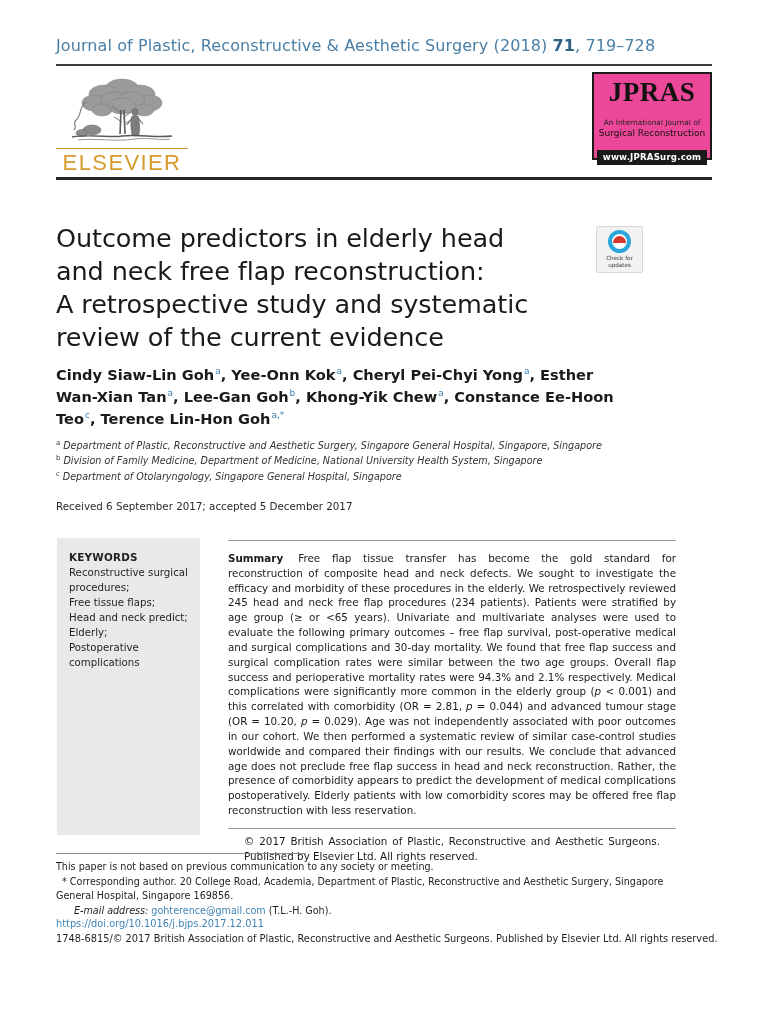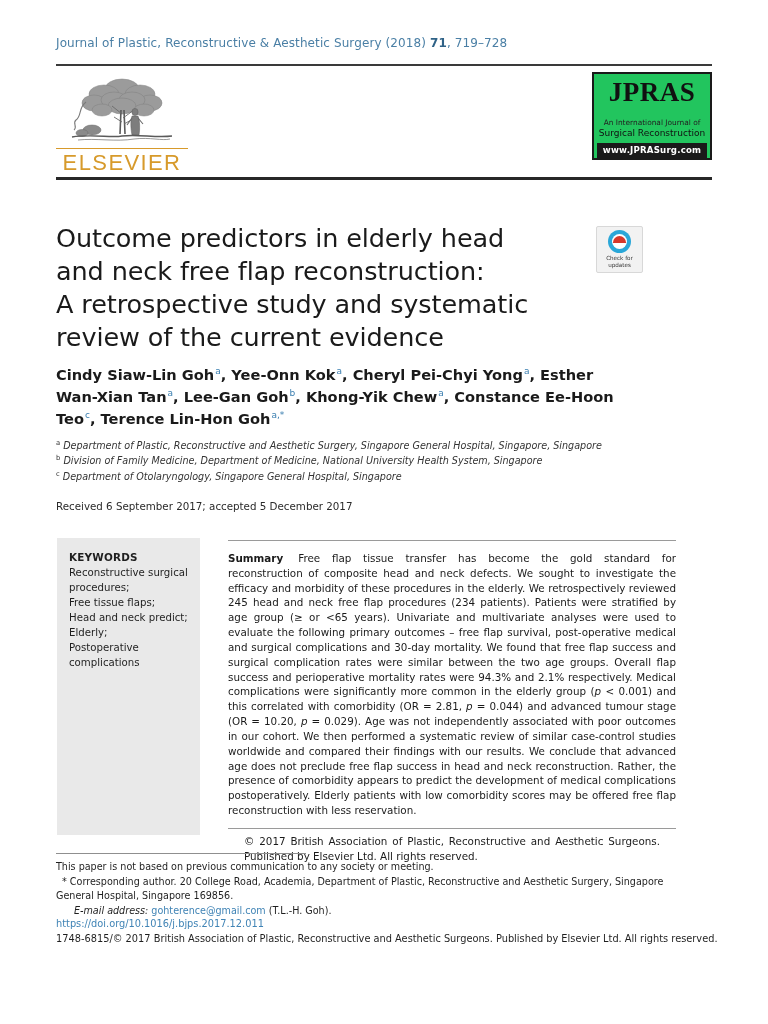--- a/index.html
+++ b/index.html
@@ -20,21 +20,21 @@
     left: 0; top: 0;
     width: 768px;
     height: 1024px;
   }
 
   
   .journal-line {
     position: absolute;
     left: 56px;
     top: 36px;
-    font-size: 12px;
+    font-size: 16px;
     color: #4a7fa5;
     letter-spacing: 0.1px;
     white-space: nowrap;
   }
   .journal-line .vol { font-weight: bold; color: #2f6287; }
 
   .rule-top {
     position: absolute;
     left: 56px;
     top: 64px;
@@ -82,21 +82,21 @@
   }
 
   
   .jpras {
     position: absolute;
     right: 0px;
     top: 0px;
     width: 120px;
     height: 88px;
     border: 2.5px solid #1a1a1a;
-    background: #22c55e;
+    background: #ec4899;
     box-sizing: border-box;
     text-align: center;
   }
   .jpras-title {
     font-family: "Liberation Serif", serif;
     font-weight: bold;
     font-size: 27px;
     letter-spacing: 0.5px;
     line-height: 1;
     margin-top: 5px;
@@ -105,21 +105,21 @@
   .jpras-sub1 {
     font-size: 7.4px;
     line-height: 1.15;
     margin-top: 13px;
     color: #222;
   }
   .jpras-sub2 {
     font-size: 9px;
     line-height: 1.15;
     color: #111;
-    margin-bottom: 5px;
+    margin-bottom: 12px;
   }
   .jpras-url {
     background: #1a1a1a;
     color: #ffffff;
     font-size: 8.6px;
     font-weight: bold;
     letter-spacing: 0.2px;
     padding: 2.5px 0 3px 0;
     margin: 0 3px 3px 3px;
   }

